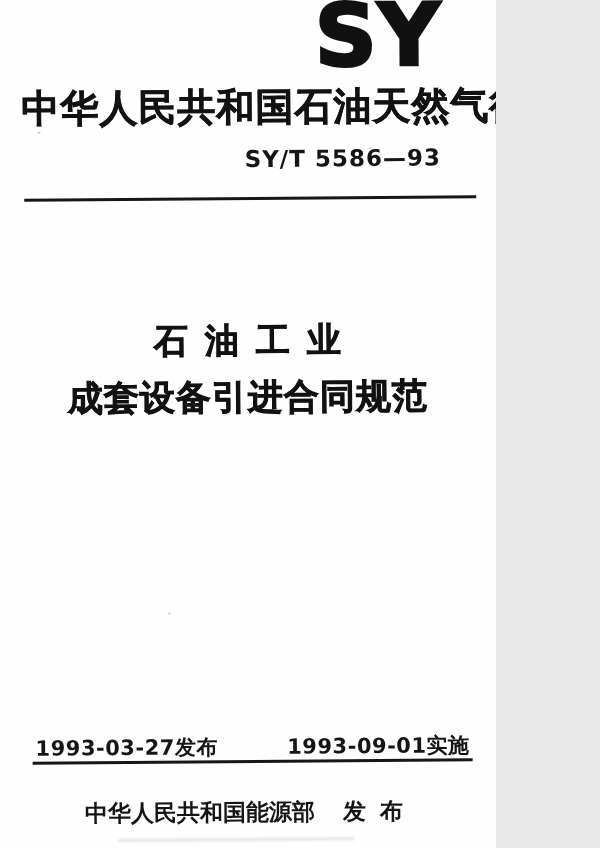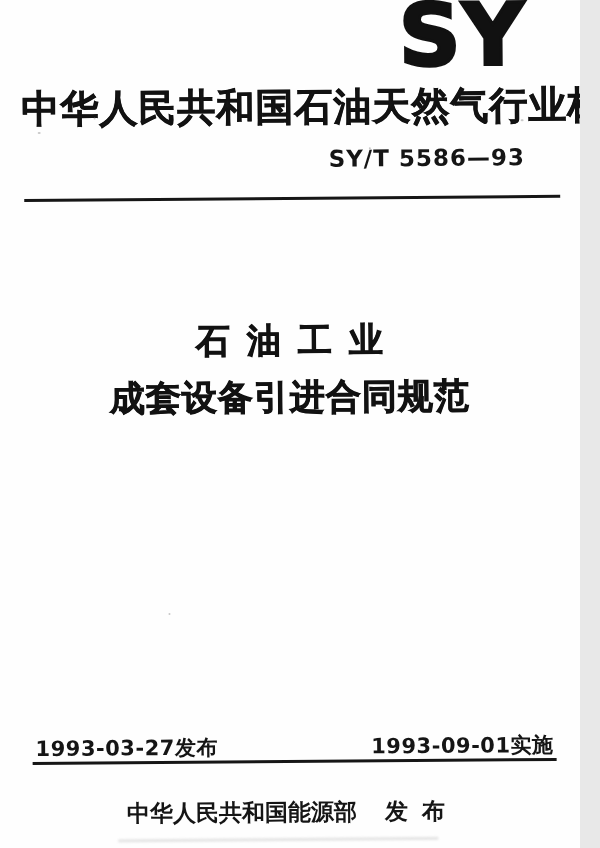--- a/index.html
+++ b/index.html
@@ -2,21 +2,21 @@
 <html><head>
 <meta charset="utf-8">
 <style>
   html, body {
     margin: 0;
     padding: 0;
     background: #e8e8e8;
   }
   .page {
     position: relative;
-    width: 580px;
+    width: 496px;
     height: 848px;
     background: #fefefe;
     overflow: hidden;
     font-family: "DejaVu Sans", sans-serif;
     color: #151515;
   }
   
   .sheet {
     position: absolute;
     inset: 0;

